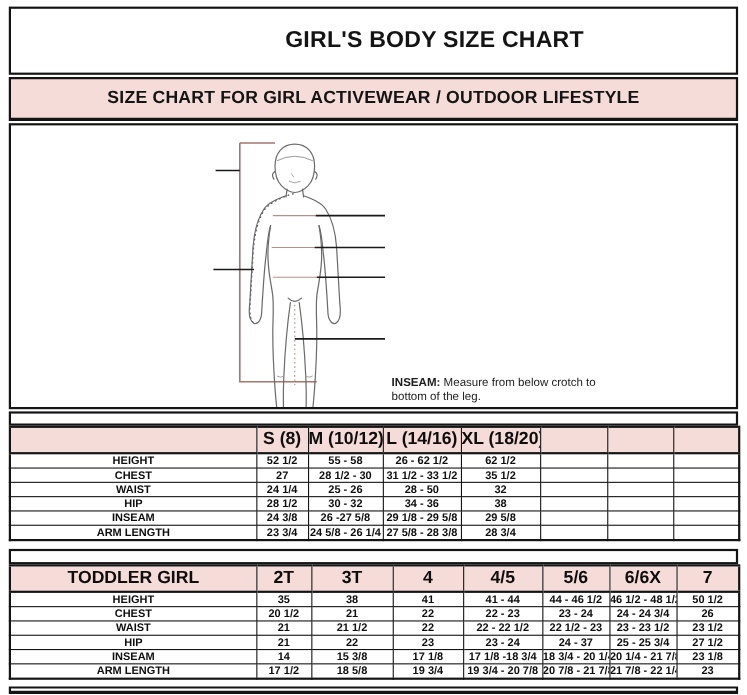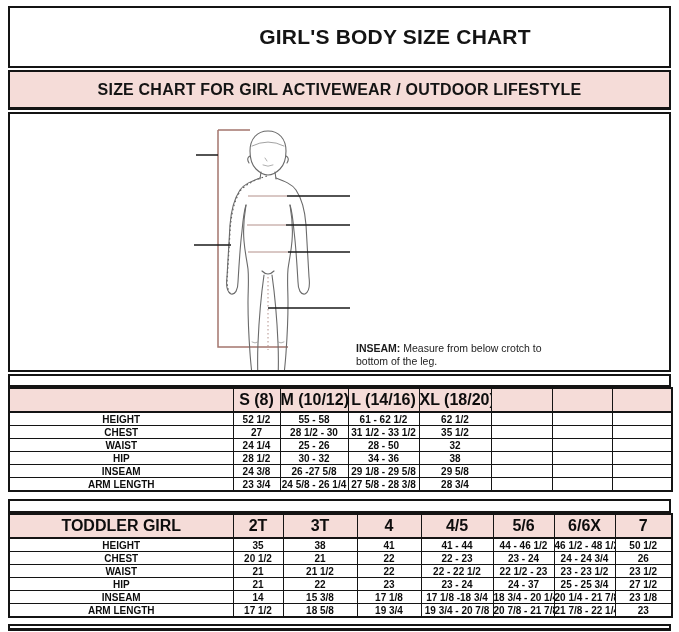--- a/index.html
+++ b/index.html
@@ -154,21 +154,21 @@
         <th></th>
         <th></th>
         <th></th>
       </tr>
     </thead>
     <tbody>
       <tr>
         <td>HEIGHT</td>
         <td>52 1/2</td>
         <td>55 - 58</td>
-        <td>61 - 62 1/2</td>
+        <td>26 - 62 1/2</td>
         <td>62 1/2</td>
         <td></td>
         <td></td>
         <td></td>
       </tr>
       <tr>
         <td>CHEST</td>
         <td>27</td>
         <td>28 1/2 - 30</td>
         <td>31 1/2 - 33 1/2</td>

